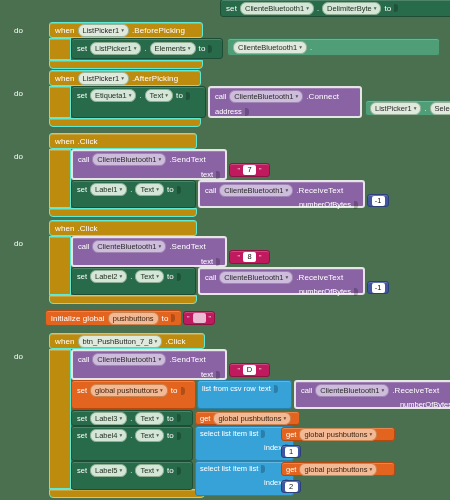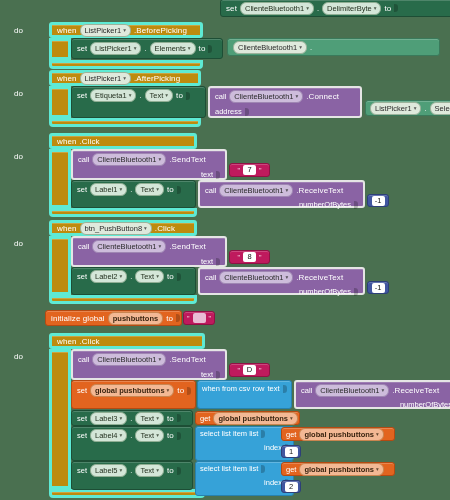--- a/index.html
+++ b/index.html
@@ -10,21 +10,21 @@
     font-size:8px;
     -webkit-font-smoothing:antialiased;
   }
   .canvas{position:relative;width:450px;height:500px;}
 
   
   .blk{position:absolute;box-sizing:border-box;border-radius:3px;color:#fff;white-space:nowrap;margin-left:41px;}
   .row{display:flex;align-items:center;gap:3px;white-space:nowrap;}
 
   
-  .c-event{background:#b8860b;background:#bd8b0e;border:3px solid #5eead4;
+  .c-event{background:#b8860b;background:#bd8b0e;border:1px solid #5eead4;
            box-shadow:inset 0 1px 0 rgba(255,255,255,.22);}
   
   .c-set{background:#2d6b4f;background:#286b4a;border:1px solid #1d4e35;
          box-shadow:inset 0 1px 0 rgba(255,255,255,.18);}
   
   .c-get{background:#4f9e78;border:1px solid #3a7a5b;
          box-shadow:inset 0 1px 0 rgba(255,255,255,.2);}
   
   .c-call{background:#8e6ba8;background:#8a63a4;border:2px solid #e5e5e5;
           box-shadow:inset 0 1px 0 rgba(255,255,255,.18);}
@@ -40,21 +40,21 @@
   
   .c-list{background:#3aa5d9;background:#36a2d8;border:1px solid #2782ae;
           box-shadow:inset 0 1px 0 rgba(255,255,255,.22);}
 
   
   .pill{display:inline-flex;align-items:flex-end;gap:2px;
         border-radius:6px;padding:0 4px;height:11px;line-height:11px;
         font-size:7.5px;}
   .pill-lt{background:#dfe9dc;color:#2a2a2a;border:1px solid #9bb39b;}
   .pill-purple{background:#cdbcdb;color:#2a2a2a;border:1px solid #9f86b3;}
-  .pill-orange{background:#f3b894;color:#3a2410;border:1px solid #c98550;font-weight:bold;}
+  .pill-orange{background:#f3b894;color:#3a2410;border:1px solid #c98550;}
   .pill-green{background:#d4e6d8;color:#23301f;border:1px solid #8fae93;}
   .caret{font-size:5.5px;opacity:.75;}
 
   
   .fld{display:inline-flex;align-items:center;justify-content:center;
        background:#fff;color:#111;border-radius:2px;min-width:9px;
        height:10px;line-height:10px;padding:0 2px;font-size:7.5px;}
   .fld-em{background:#e9bcd4;}
   .quote{font-size:7px;opacity:.85;}
 
@@ -253,24 +253,20 @@
       <span class="plug"></span>
     </div>
   </div>
   <div class="blk c-math" style="left:326px;top:194px;width:22px;height:13px;display:flex;align-items:center;justify-content:center;">
     <span class="fld">-1</span>
   </div>
 
   <div class="blk c-event" style="left:8px;top:220px;width:148px;height:16px;padding:0 5px;display:flex;align-items:center;">
     <div class="row">
       <span class="lbl kw">when</span>
-      <span class="pill pill-lt">
-        <span>btn_PushButton8</span>
-        <span class="caret">▾</span>
-      </span>
       <span class="lbl">.Click</span>
     </div>
   </div>
   <div class="blk c-event" style="left:8px;top:236px;width:22px;height:59px;border-radius:0;"></div>
   <div class="blk c-event" style="left:8px;top:295px;width:148px;height:9px;border-radius:0 0 4px 4px;"></div>
   <div style="position:absolute;left:14px;top:239px;font-size:8px;color:#fff;" class="lbl">do</div>
 
   <div class="blk c-call" style="left:30px;top:236px;width:156px;height:31px;padding:2px 5px 0 5px;">
     <div class="row">
       <span class="lbl-s">call</span>
@@ -336,20 +332,24 @@
   </div>
   <div class="blk c-text" style="left:142px;top:311px;width:32px;height:14px;display:flex;align-items:center;justify-content:center;gap:3px;">
     <span class="quote">"</span>
     <span class="fld fld-em"></span>
     <span class="quote">"</span>
   </div>
 
   <div class="blk c-event" style="left:8px;top:333px;width:156px;height:16px;padding:0 5px;display:flex;align-items:center;">
     <div class="row">
       <span class="lbl kw">when</span>
+      <span class="pill pill-lt">
+        <span>btn_PushButton_7_8</span>
+        <span class="caret">▾</span>
+      </span>
       <span class="lbl">.Click</span>
     </div>
   </div>
   <div class="blk c-event" style="left:8px;top:349px;width:22px;height:140px;border-radius:0;"></div>
   <div class="blk c-event" style="left:8px;top:489px;width:156px;height:9px;border-radius:0 0 4px 4px;"></div>
   <div style="position:absolute;left:14px;top:352px;font-size:8px;color:#fff;" class="lbl">do</div>
 
   <div class="blk c-call" style="left:30px;top:349px;width:156px;height:31px;padding:2px 5px 0 5px;">
     <div class="row">
       <span class="lbl-s">call</span>
@@ -377,21 +377,21 @@
         <span>global pushbuttons</span>
         <span class="caret">▾</span>
       </span>
       <span class="lbl">to</span>
       <span class="plug"></span>
     </div>
   </div>
 
   <div class="blk c-list" style="left:156px;top:380px;width:95px;height:29px;padding:3px 4px 0 4px;display:flex;align-items:flex-start;">
     <div class="row">
-      <span class="lbl-s">when from csv row</span>
+      <span class="lbl-s">list from csv row</span>
       <span class="lbl-s">text</span>
       <span class="plug"></span>
     </div>
   </div>
 
   <div class="blk c-call" style="left:253px;top:380px;width:172px;height:29px;padding:2px 5px 0 5px;">
     <div class="row">
       <span class="lbl-s">call</span>
       <span class="pill pill-purple">
         <span>ClienteBluetooth1</span>

